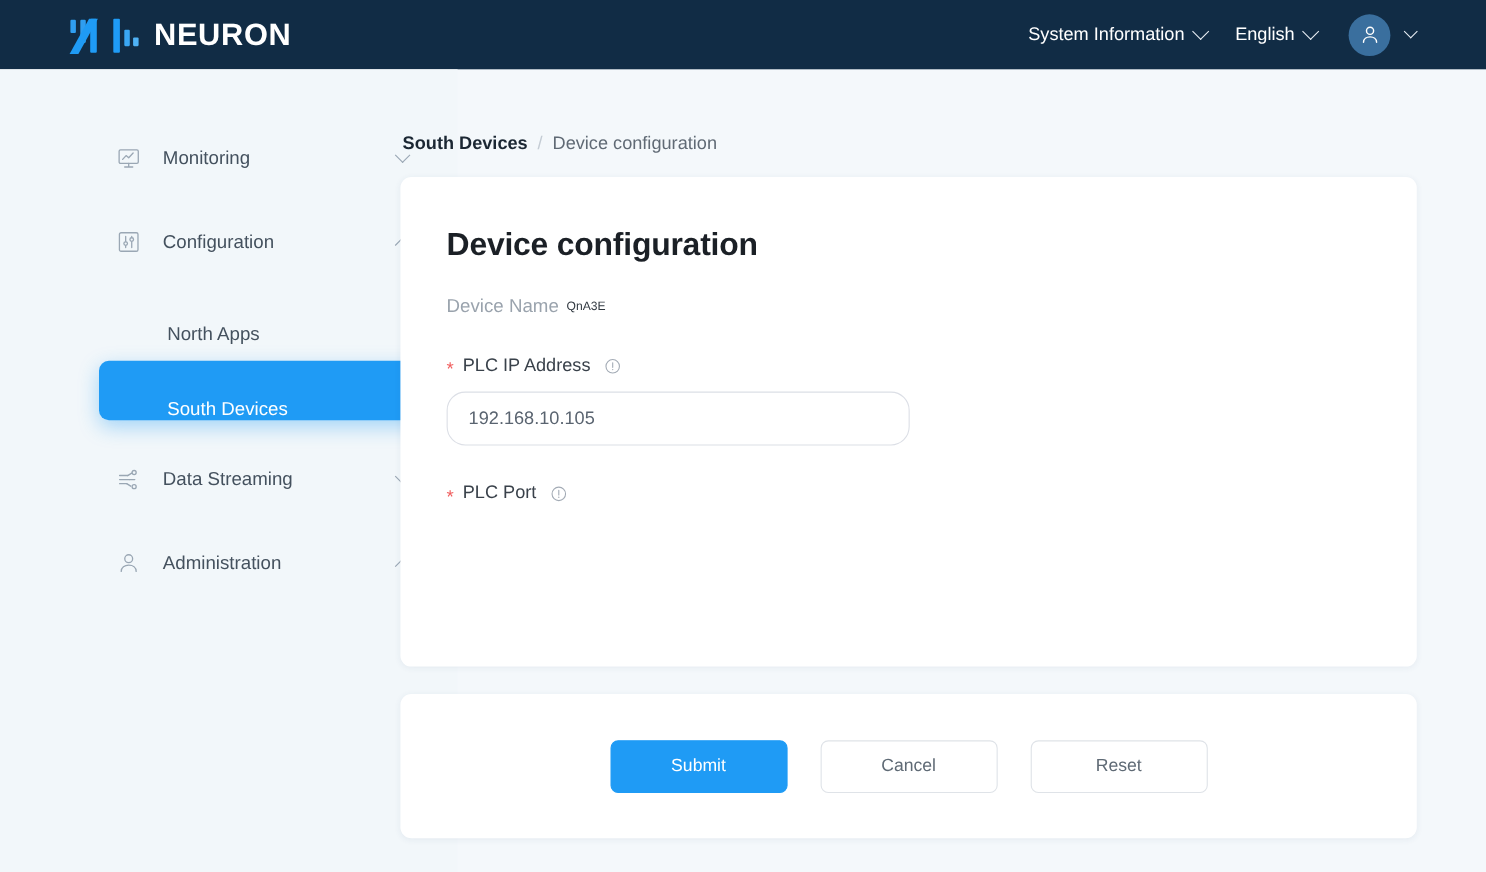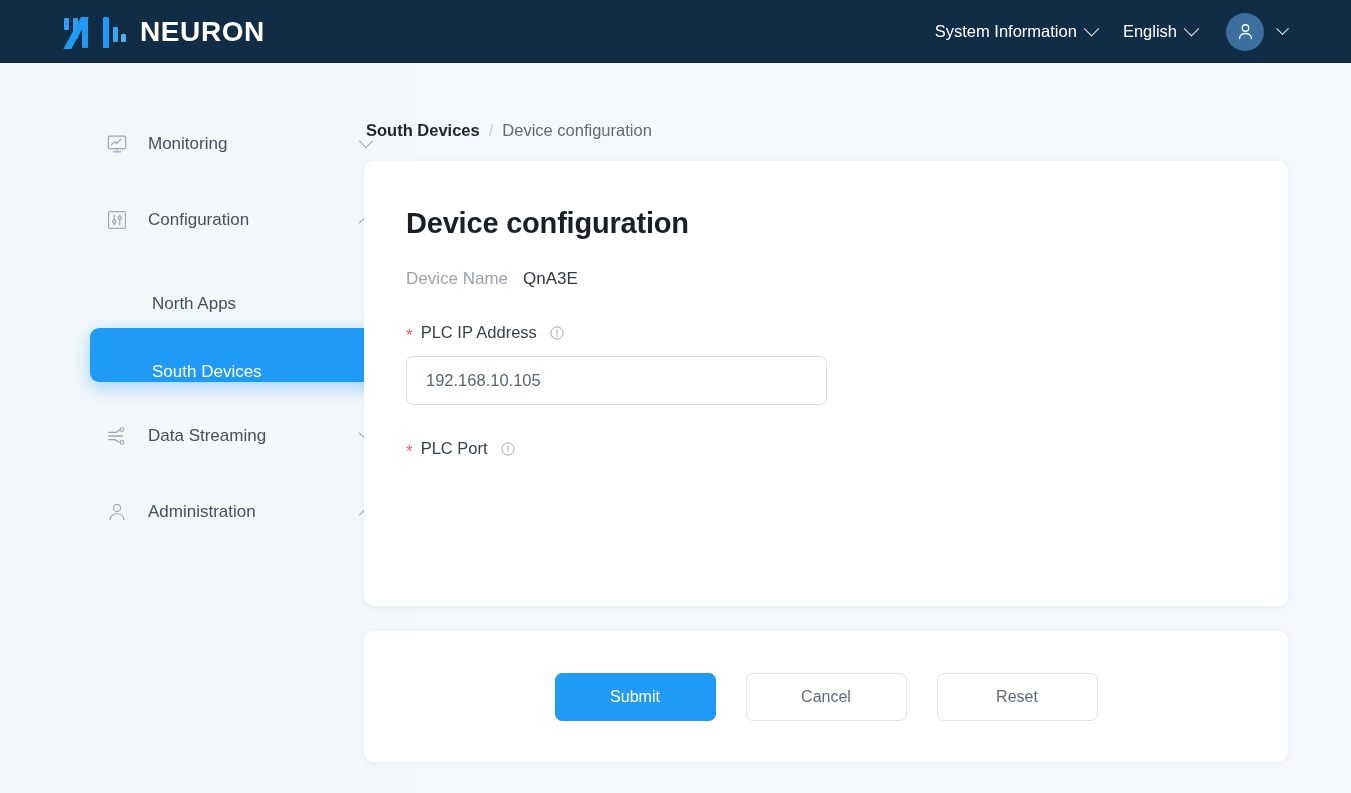--- a/index.html
+++ b/index.html
@@ -219,25 +219,25 @@
   .form-title {
     font-size: 29px;
     font-weight: 700;
     color: #1b2026;
     letter-spacing: -0.2px;
   }
 
   .device-name-row {
     display: flex;
     align-items: center;
-    gap: 15px;
+    gap: 7px;
     margin-top: 29px;
   }
   .device-name-label { font-size: 17px; color: #9aa3ad; }
-  .device-name-value { font-size: 17px; color: #303840; }
+  .device-name-value { font-size: 11px; color: #303840; }
 
   .field { margin-top: 34px; }
 
   .field-label {
     display: flex;
     align-items: center;
     gap: 8px;
     font-size: 16.5px;
     color: #39414a;
     margin-bottom: 14px;
@@ -249,21 +249,21 @@
     align-items: center;
     justify-content: center;
     width: 16px; height: 16px;
     margin-left: 4px;
   }
 
   .text-input {
     width: 421px;
     height: 49px;
     border: 1px solid #dcdfe6;
-    border-radius: 7px;
+    border-radius: 17px;
     background: #ffffff;
     font-family: "Liberation Sans", sans-serif;
     font-size: 16.5px;
     color: #5a6470;
     padding: 0 19px;
     outline: none;
   }
 
   .card-actions {
     margin-top: 25px;

